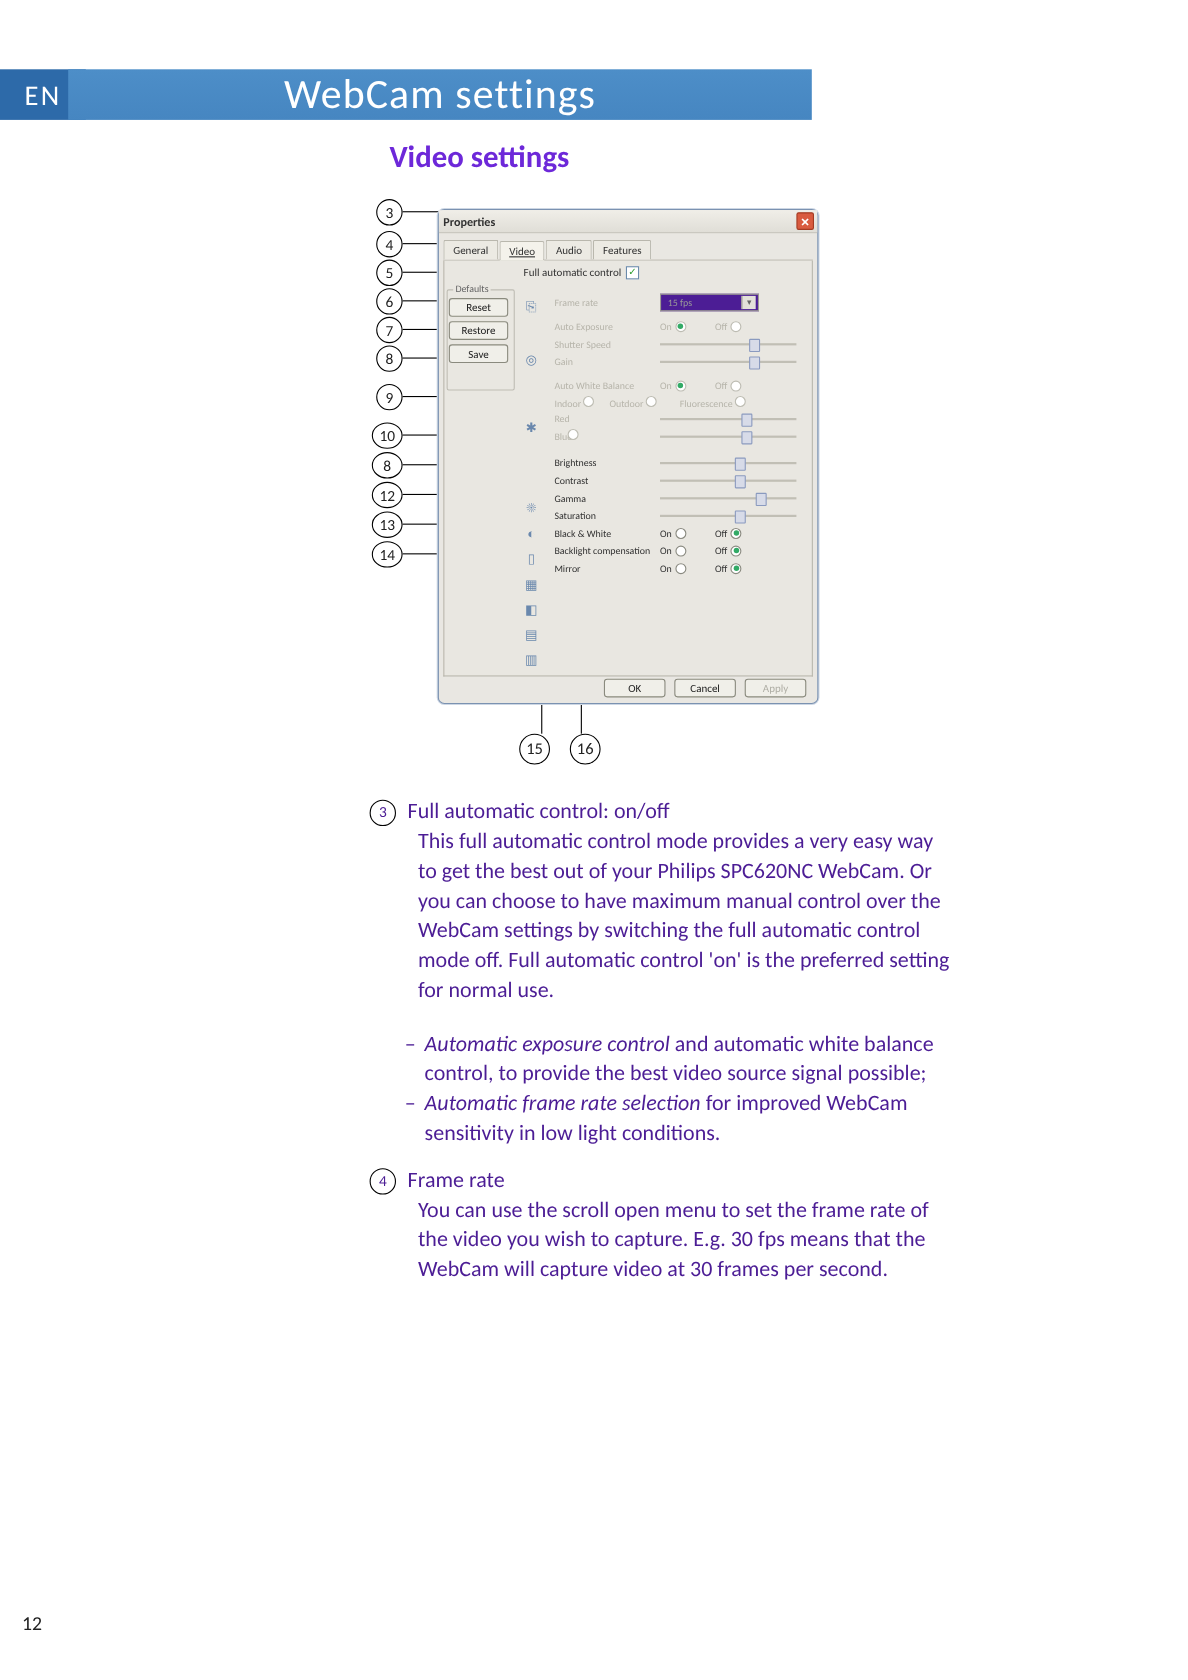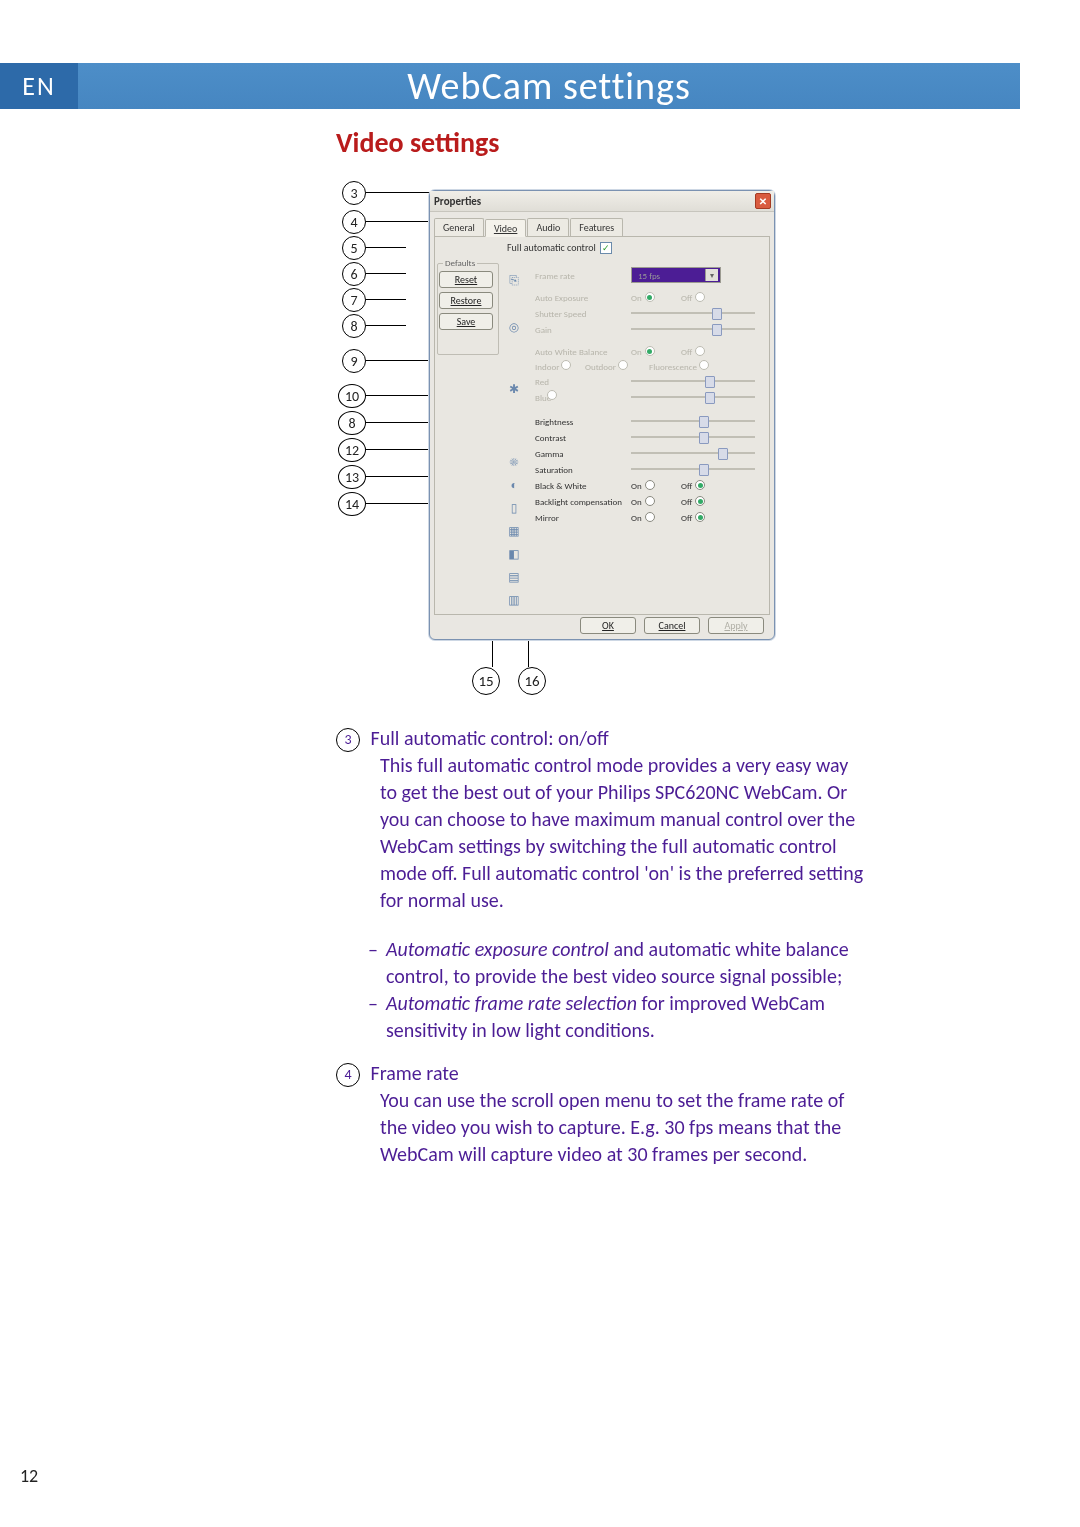--- a/index.html
+++ b/index.html
@@ -26,39 +26,39 @@
     color: #fff;
     font-size: 26px;
     letter-spacing: 2px;
     display: flex;
     align-items: center;
     justify-content: center;
     font-weight: 300;
   }
   .title-bar {
     position: absolute;
-    left: 78px;
+    left: 62px;
     top: 63px;
     height: 46px;
-    width: 942px;
+    width: 676px;
     background: #4a8ac5;
     background: linear-gradient(#4d8ec8 0%, #4686c1 100%);
     color: #fff;
     font-size: 38px;
     letter-spacing: 1px;
     display: flex;
     align-items: center;
     justify-content: center;
     font-weight: 300;
   }
   .section-title {
     position: absolute;
-    left: 336px;
+    left: 354px;
     top: 125px;
-    color: #b91c1c;
+    color: #6d28d9;
     font-size: 28px;
     font-weight: 700;
   }
 
   
   .shot-area {
     position: absolute;
     left: 332px;
     top: 175px;
     width: 440px;
@@ -88,21 +88,20 @@
   .win {
     position: absolute;
     left: 66px;
     top: 15px;
     width: 344px;
     height: 448px;
     background: #e9e7e2;
     border: 1px solid #7b92b1;
     box-shadow: 0 0 0 1px #cdd7e4;
     border-radius: 6px;
-    margin-left: 31px;
   }
   .win-titlebar {
     height: 20px;
     background: linear-gradient(#f0eee8, #e0ded7);
     border-bottom: 1px solid #c7c5bd;
     display: flex;
     align-items: center;
     padding: 0 4px;
     font-size: 11px;
     font-weight: 700;
@@ -170,21 +169,20 @@
     gap: 4px;
   }
   .xp-btn {
     width: 52px;
     font-size: 10px;
     padding: 1px 0;
     text-align: center;
     background: #f0efe9;
     border: 1px solid #8a8a7e;
     border-radius: 3px;
-    text-decoration: underline;
   }
   .group-label {
     position: absolute;
     left: 8px;
     top: 20px;
     font-size: 9px;
     color: #666;
     background: #e9e7e1;
     padding: 0 2px;
   }
@@ -279,21 +277,21 @@
   .radio {
     width: 8px; height: 8px; border: 1px solid #8a8a80;
     border-radius: 50%; display: inline-block; position: relative;
     background: #fff;
   }
   .radio.sel::after {
     content: ""; position: absolute; inset: 1.5px;
     background: #3a6; border-radius: 50%;
   }
   .radio.grey { border-color: #bdbcb2; }
-  .opt { display: inline-flex; align-items: center; gap: 3px; width: 44px; }
+  .opt { display: inline-flex; gap: 3px; width: 44px; }
   .disabled { color: #b7b5ab; }
   .enabled { color: #333; }
   .dd {
     width: 80px; height: 14px; border: 1px solid #9c9b91;
     background: #4c1d95; font-size: 9px; color: #999;
     display: flex; align-items: center; justify-content: space-between;
     padding: 0 2px 0 6px;
   }
   .dd .caret {
     width: 12px; height: 12px; background: #e3e1da;

